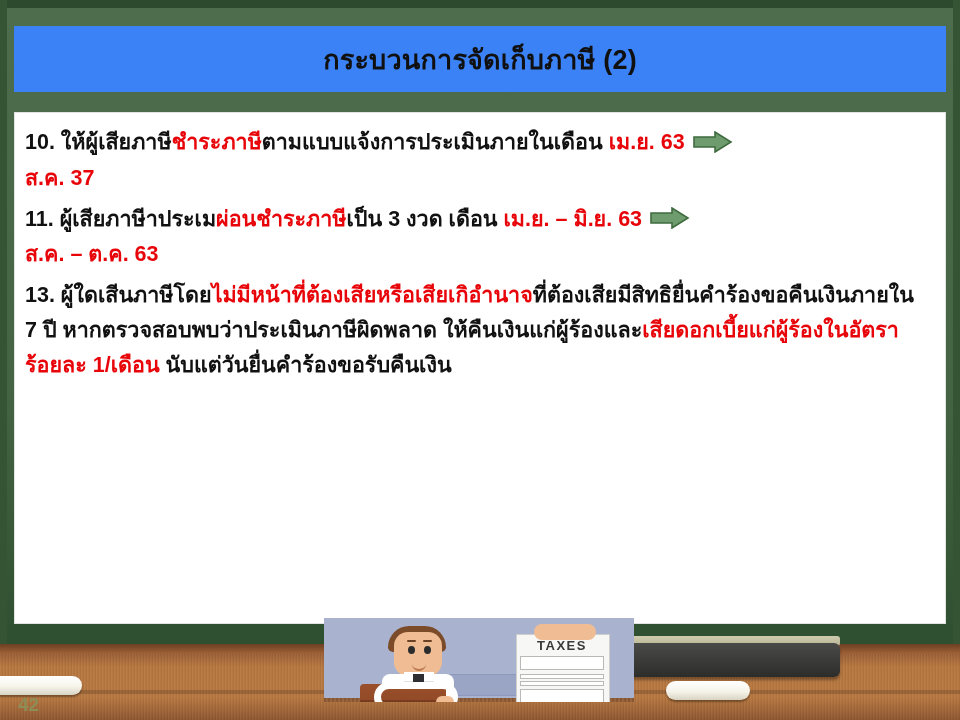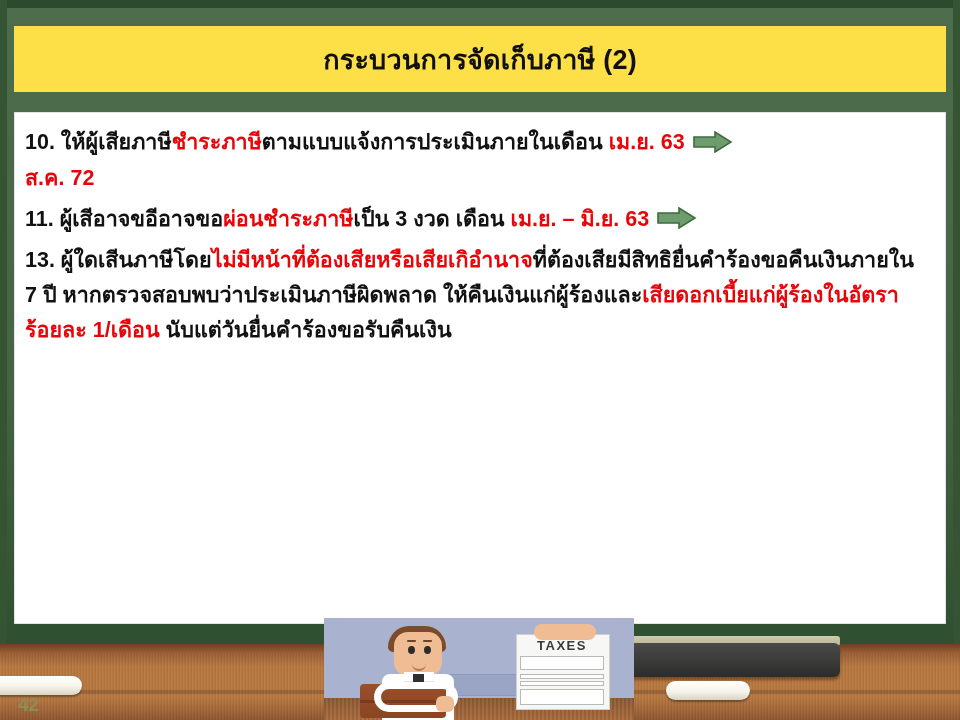--- a/index.html
+++ b/index.html
@@ -87,21 +87,21 @@
     left: 548px; top: 636px;
     width: 292px; height: 10px;
     background: linear-gradient(180deg, #cfcbae 0%, #b9b596 100%);
     border-radius: 3px;
   }
   
   .title-bar {
     position: absolute;
     left: 14px; top: 26px;
     width: 932px; height: 66px;
-    background: #fde047;
+    background: #3b82f6;
     display: flex;
     align-items: center;
     justify-content: center;
   }
   .title-text {
     font-size: 27px;
     font-weight: bold;
     color: #101010;
     letter-spacing: 0.2px;
     white-space: nowrap;
@@ -131,21 +131,21 @@
     display: inline-block;
     vertical-align: middle;
     margin-left: 8px;
   }
   
   .green-arrow { display: inline-block; vertical-align: -3px; }
   
   .picture {
     position: absolute;
     left: 324px; top: 618px;
-    width: 310px; height: 102px;
+    width: 310px; height: 84px;
     overflow: hidden;
     background: #a8b2cf;
   }
   .pic-wall {
     position: absolute; left: 0; top: 0; width: 310px; height: 80px;
     background: #a9b3d0;
   }
   .pic-floor {
     position: absolute; left: 0; top: 80px; width: 310px; height: 22px;
     background:
@@ -263,29 +263,29 @@
     <div class="title-text">กระบวนการจัดเก็บภาษี (2)</div>
   </div>
 
   <div class="content-panel">
 
     <p class="para gap">
       <span>10.</span><span class="blk"> ให้ผู้เสียภาษี</span><span class="red">ชำระภาษี</span><span class="blk">ตามแบบแจ้งการประเมินภายในเดือน </span><span class="red">เม.ย. 63</span><span class="arrow-wrap">
         <svg class="green-arrow" width="40" height="22" viewBox="0 0 40 22" aria-hidden="true">
           <polygon points="1,6 22,6 22,1 38,11 22,21 22,16 1,16" fill="#6e9c6e" stroke="#3f6b3f" stroke-width="1.6" stroke-linejoin="miter"></polygon>
         </svg>
-      </span><br><span class="red">ส.ค. 72</span>
+      </span><br><span class="red">ส.ค. 37</span>
     </p>
 
     <p class="para gap">
-      <span>11.</span><span class="blk"> ผู้เสีอาจขอีอาจขอ</span><span class="red">ผ่อนชำระภาษี</span><span class="blk">เป็น 3 งวด เดือน </span><span class="red">เม.ย. – มิ.ย. 63</span><span class="arrow-wrap">
+      <span>11.</span><span class="blk"> ผู้เสียภาษีาประเม</span><span class="red">ผ่อนชำระภาษี</span><span class="blk">เป็น 3 งวด เดือน </span><span class="red">เม.ย. – มิ.ย. 63</span><span class="arrow-wrap">
         <svg class="green-arrow" width="40" height="22" viewBox="0 0 40 22" aria-hidden="true">
           <polygon points="1,6 22,6 22,1 38,11 22,21 22,16 1,16" fill="#6e9c6e" stroke="#3f6b3f" stroke-width="1.6" stroke-linejoin="miter"></polygon>
         </svg>
-      </span><br>
+      </span><br><span class="red">ส.ค. – ต.ค. 63</span>
     </p>
 
 
     <p class="para">
       <span>13.</span><span class="blk"> ผู้ใดเสีนภาษีโดย</span><span class="red">ไม่มีหน้าที่ต้องเสียหรือเสียเกิอำนาจ</span><span class="blk">ที่ต้องเสียมีสิทธิยื่นคำร้องขอคืนเงินภายใน 7 ปี หากตรวจสอบพบว่าประเมินภาษีผิดพลาด ให้คืนเงินแก่ผู้ร้องและ</span><span class="red">เสียดอกเบี้ยแก่ผู้ร้องในอัตราร้อยละ 1/เดือน</span><span class="blk"> นับแต่วันยื่นคำร้องขอรับคืนเงิน</span>
     </p>
   </div>
 
   <div class="ledge"></div>
   <div class="ledge-lip"></div>

